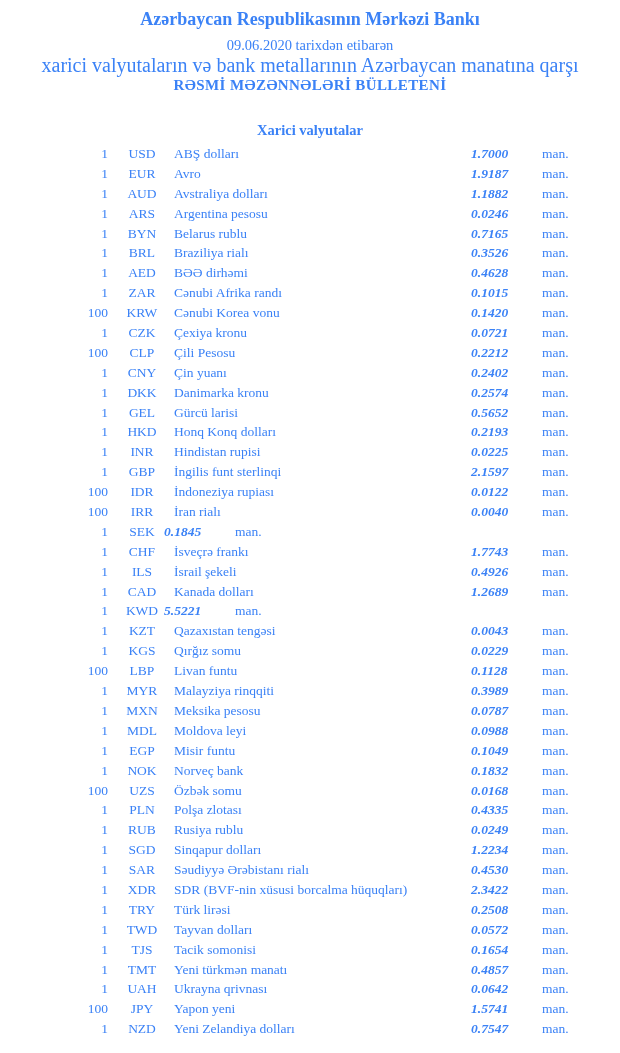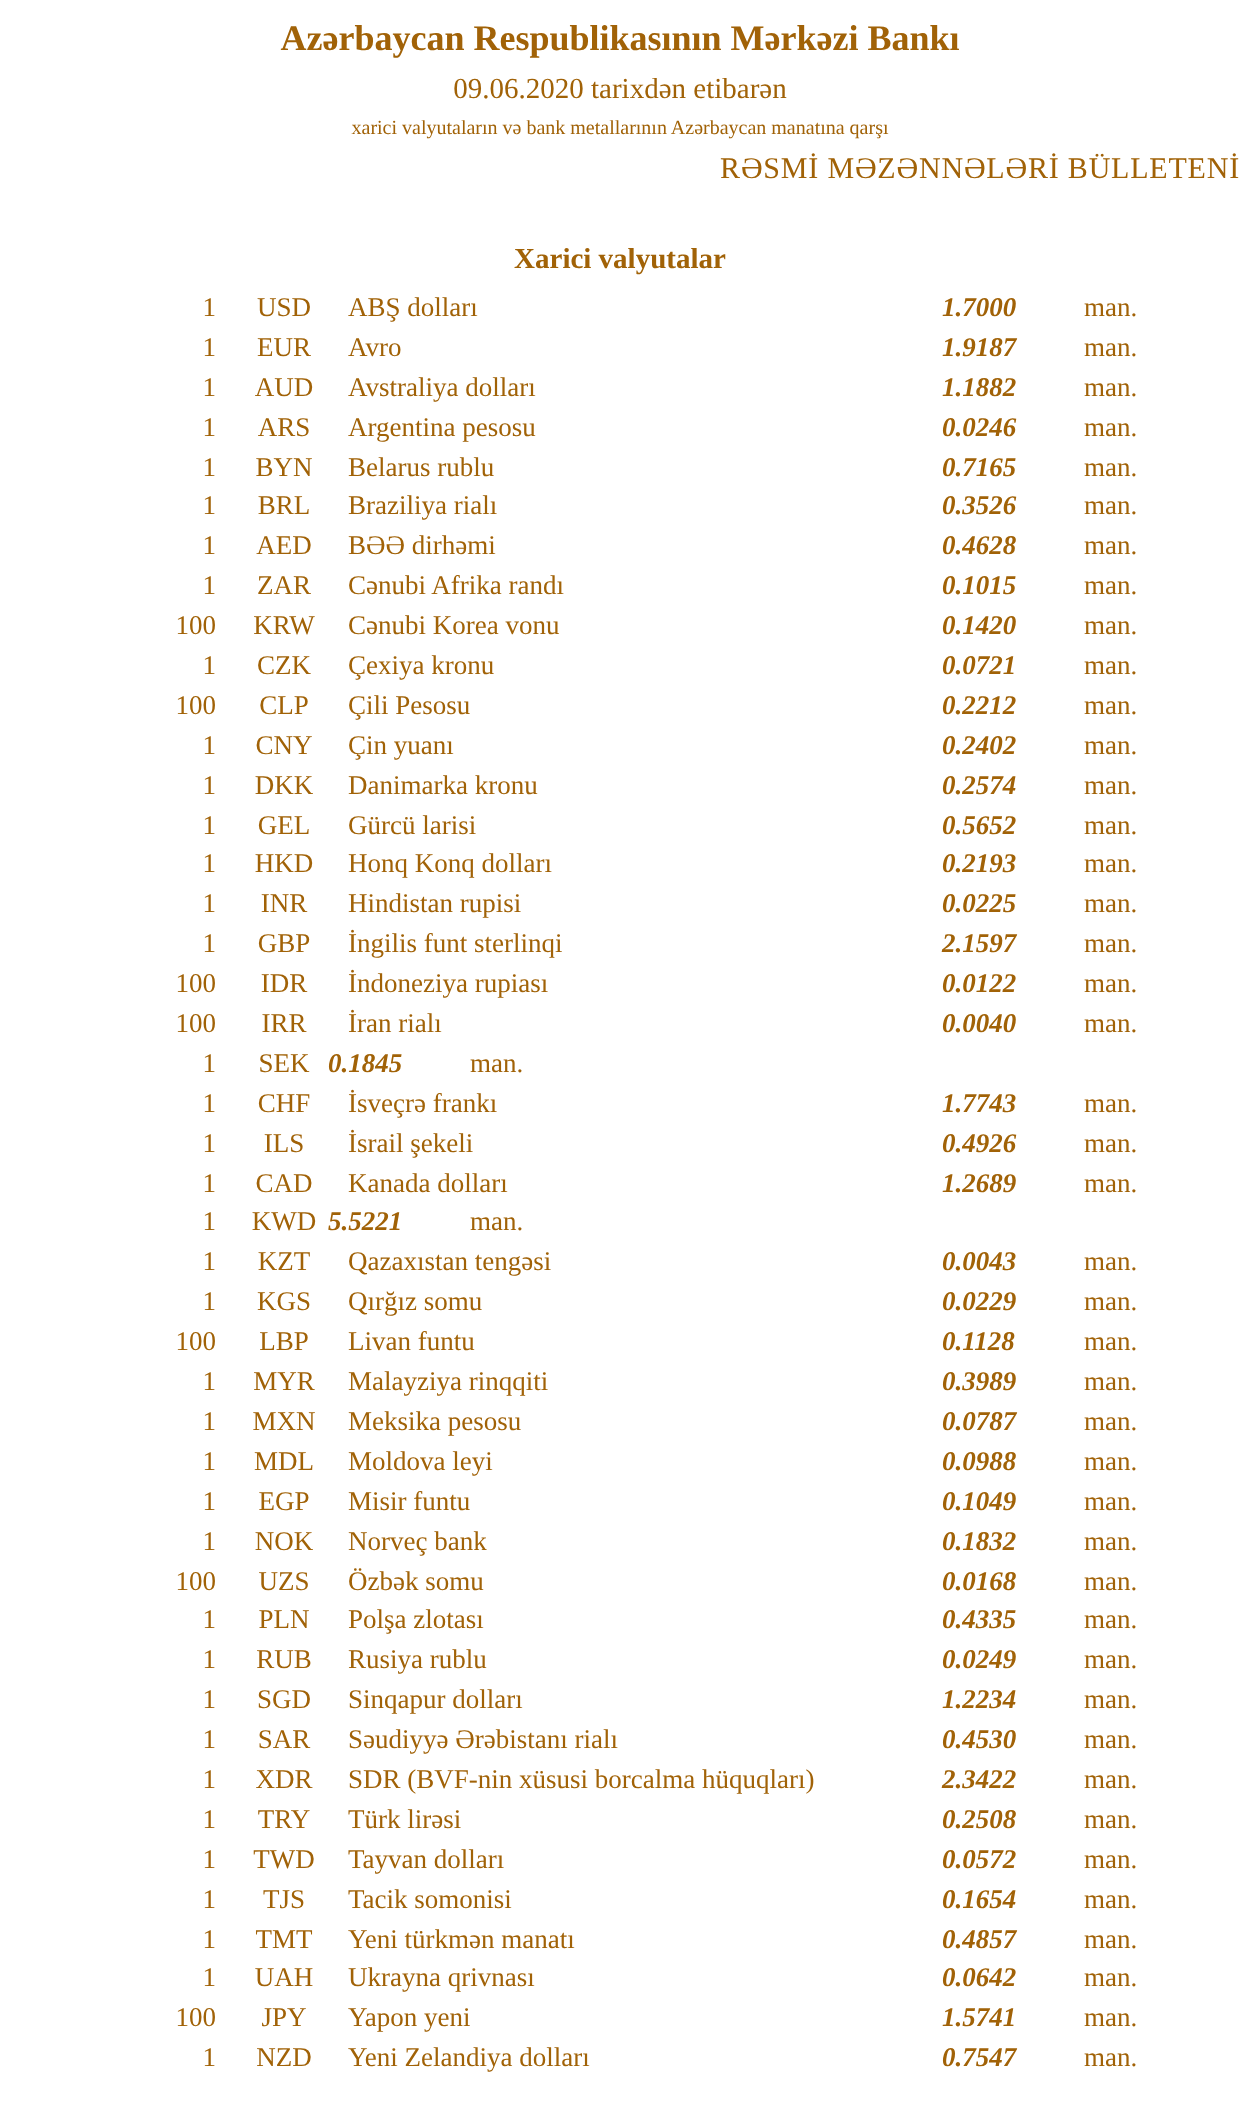--- a/index.html
+++ b/index.html
@@ -4,51 +4,50 @@
 <style>
   html, body {
     margin: 0;
     padding: 0;
     background: #ffffff;
   }
   .page {
     width: 620px;
     height: 1053px;
     background: #ffffff;
-    color: #a16207;
+    color: #3b82f6;
     font-family: "Liberation Serif", "DejaVu Serif", serif;
     overflow: hidden;
     box-sizing: border-box;
     padding-top: 8px;
   }
   .header { text-align: center; }
   .title {
     font-size: 18px;
     font-weight: bold;
     line-height: 22px;
   }
   .date-line {
     font-size: 14.5px;
     font-weight: normal;
     margin-top: 6px;
     line-height: 18px;
   }
   .subtitle {
-    font-size: 10px;
+    font-size: 20px;
     margin-top: 2px;
     line-height: 18px;
     text-align: center;
   }
   .bulletin {
     font-size: 15px;
-    font-weight: normal;
+    font-weight: bold;
     letter-spacing: 0.4px;
     margin-top: 2px;
     line-height: 19px;
-    text-align: right;
   }
   .section-heading {
     text-align: center;
     font-weight: bold;
     font-size: 14.5px;
     margin-top: 26px;
     line-height: 18px;
   }
   .rows {
     margin-top: 7px;

